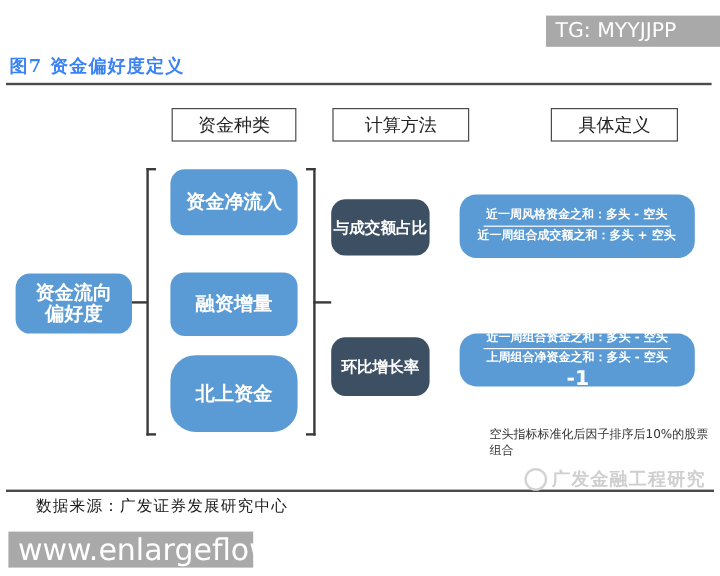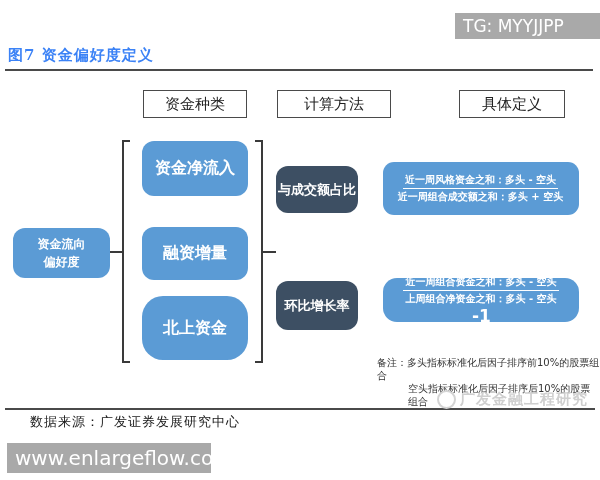--- a/index.html
+++ b/index.html
@@ -20,35 +20,35 @@
   
   .hdr{position:absolute;top:90px;height:28px;background:#fff;border:1px solid #4a4a4a;
        display:flex;align-items:center;justify-content:center;font-weight:normal;font-size:15px;color:#222;box-sizing:border-box;}
   .hdr-1{left:143px;width:104px;}
   .hdr-2{left:277px;width:114px;}
   .hdr-3{left:427px;width:106px;margin-left:32px;}
 
   
   .blue-box{position:absolute;background:#5b9bd5;border-radius:12px;color:#fff;font-weight:bold;
             display:flex;align-items:center;justify-content:center;text-align:left;box-sizing:border-box;}
-  .root-box{left:13px;top:228px;width:97px;height:50px;font-size:12px;line-height:18px;flex-direction:column;}
+  .root-box{left:13px;top:228px;width:97px;height:50px;font-size:16px;line-height:18px;flex-direction:column;}
   .fund-1{left:142px;top:141px;width:106px;height:55px;font-size:16px;}
   .fund-2{left:142px;top:227px;width:106px;height:53px;font-size:16px;}
   .fund-3{left:142px;top:296px;width:106px;height:64px;font-size:16px;border-radius:21px;}
 
   
   .dark-box{position:absolute;left:276px;width:82px;background:#3d4f63;border-radius:12px;color:#fff;
             font-weight:bold;display:flex;align-items:center;justify-content:center;font-size:13px;box-sizing:border-box;}
   .method-1{top:166px;height:47px;}
   .method-2{top:281px;height:49px;}
 
   
   .def-box{position:absolute;left:383px;width:196px;background:#5b9bd5;border-radius:14px;color:#fff;
            display:flex;align-items:center;justify-content:center;box-sizing:border-box;padding:4px 6px;}
-  .def-1{top:162px;height:53px;border-radius:11px;}
+  .def-1{top:162px;height:53px;}
   .def-2{top:278px;height:44px;flex-direction:column;}
   .fraction{display:flex;flex-direction:column;align-items:center;font-size:10px;font-weight:bold;line-height:14px;}
   .numerator{border-bottom:1px solid #fff;padding:0 2px 1px 2px;}
   .denominator{padding-top:1px;}
   .suffix{font-size:17px;font-weight:bold;margin-left:1px;}
 
   
   .conn{position:absolute;background:#3a3a3a;}
   .conn-root{left:110px;top:251px;width:13px;height:2px;}
   .conn-tick{left:261px;top:251px;width:15px;height:2px;}
@@ -64,21 +64,21 @@
   .watermark{position:absolute;left:437px;top:390px;display:flex;align-items:center;color:#cfcfcf;
              font-weight:bold;font-size:15px;letter-spacing:1px;text-shadow:1px 1px 0 #fff;}
   .wm-circle{width:15px;height:15px;border:2px solid #d4d4d4;border-radius:50%;margin-right:4px;background:#fff;}
 
   
   .source{position:absolute;left:30px;top:413px;font-family:"DejaVu Serif","Liberation Serif",serif;
           font-size:13px;color:#1a1a1a;letter-spacing:1px;}
 
   
   .url-banner{position:absolute;left:7px;top:443px;width:204px;height:30px;background:#a9a9a9;color:#fff;
-              font-size:20px;display:flex;align-items:center;padding-left:8px;box-sizing:border-box;}
+              font-size:25px;display:flex;align-items:center;padding-left:8px;box-sizing:border-box;}
 </style>
 </head>
 <body>
 
 <div class="page">
 
   <div class="tg-banner">
     <span>TG: MYYJJPP</span>
   </div>
 
@@ -132,21 +132,20 @@
 
   <div class="def-box def-2">
     <div class="fraction">
       <span class="numerator">近一周组合资金之和：多头 - 空头</span>
       <span class="denominator">上周组合净资金之和：多头 - 空头</span>
     </div>
     <span class="suffix">-1</span>
   </div>
 
   <div class="note">
-    <div class="line1">备注：多头指标标准化后因子排序前10%的股票组合</div>
     <div class="line2">空头指标标准化后因子排序后10%的股票组合</div>
   </div>
 
   <div class="rule rule-bottom"></div>
 
   <div class="watermark">
     <span class="wm-circle"></span>
     <span>广发金融工程研究</span>
   </div>
 

